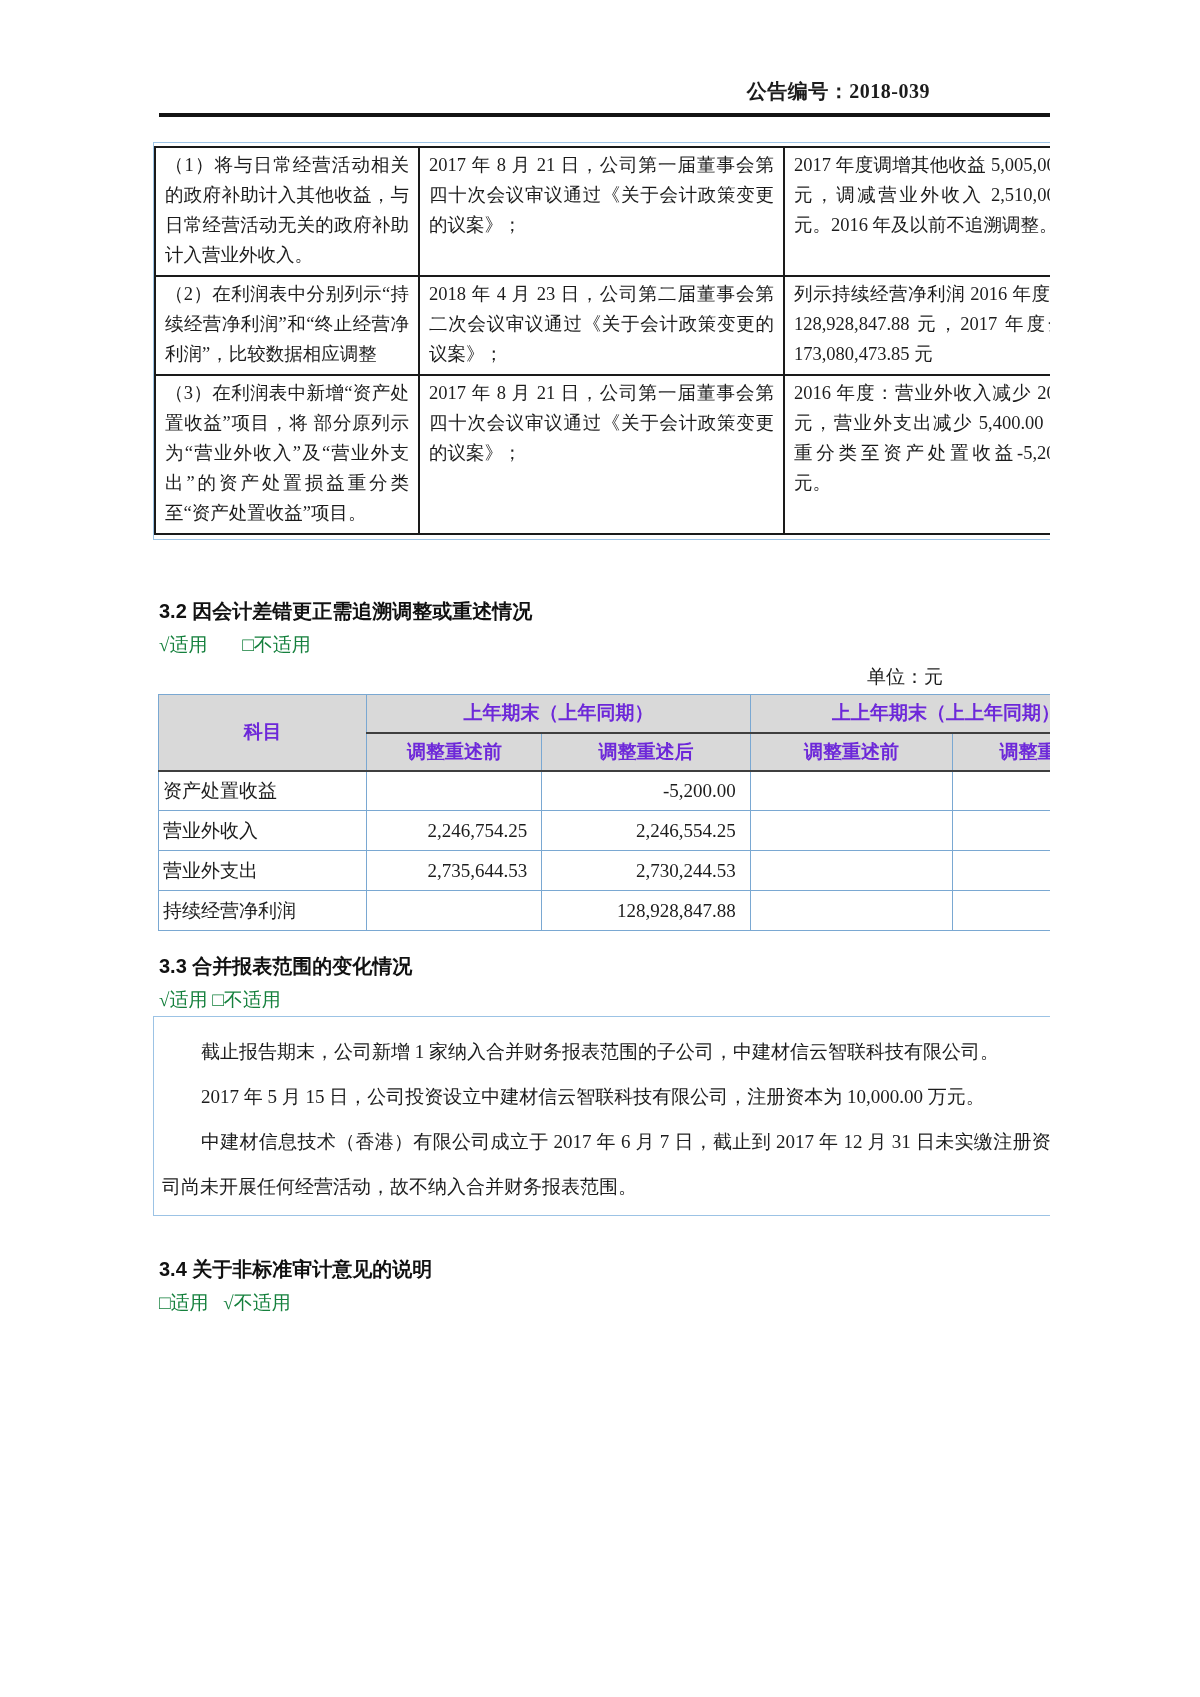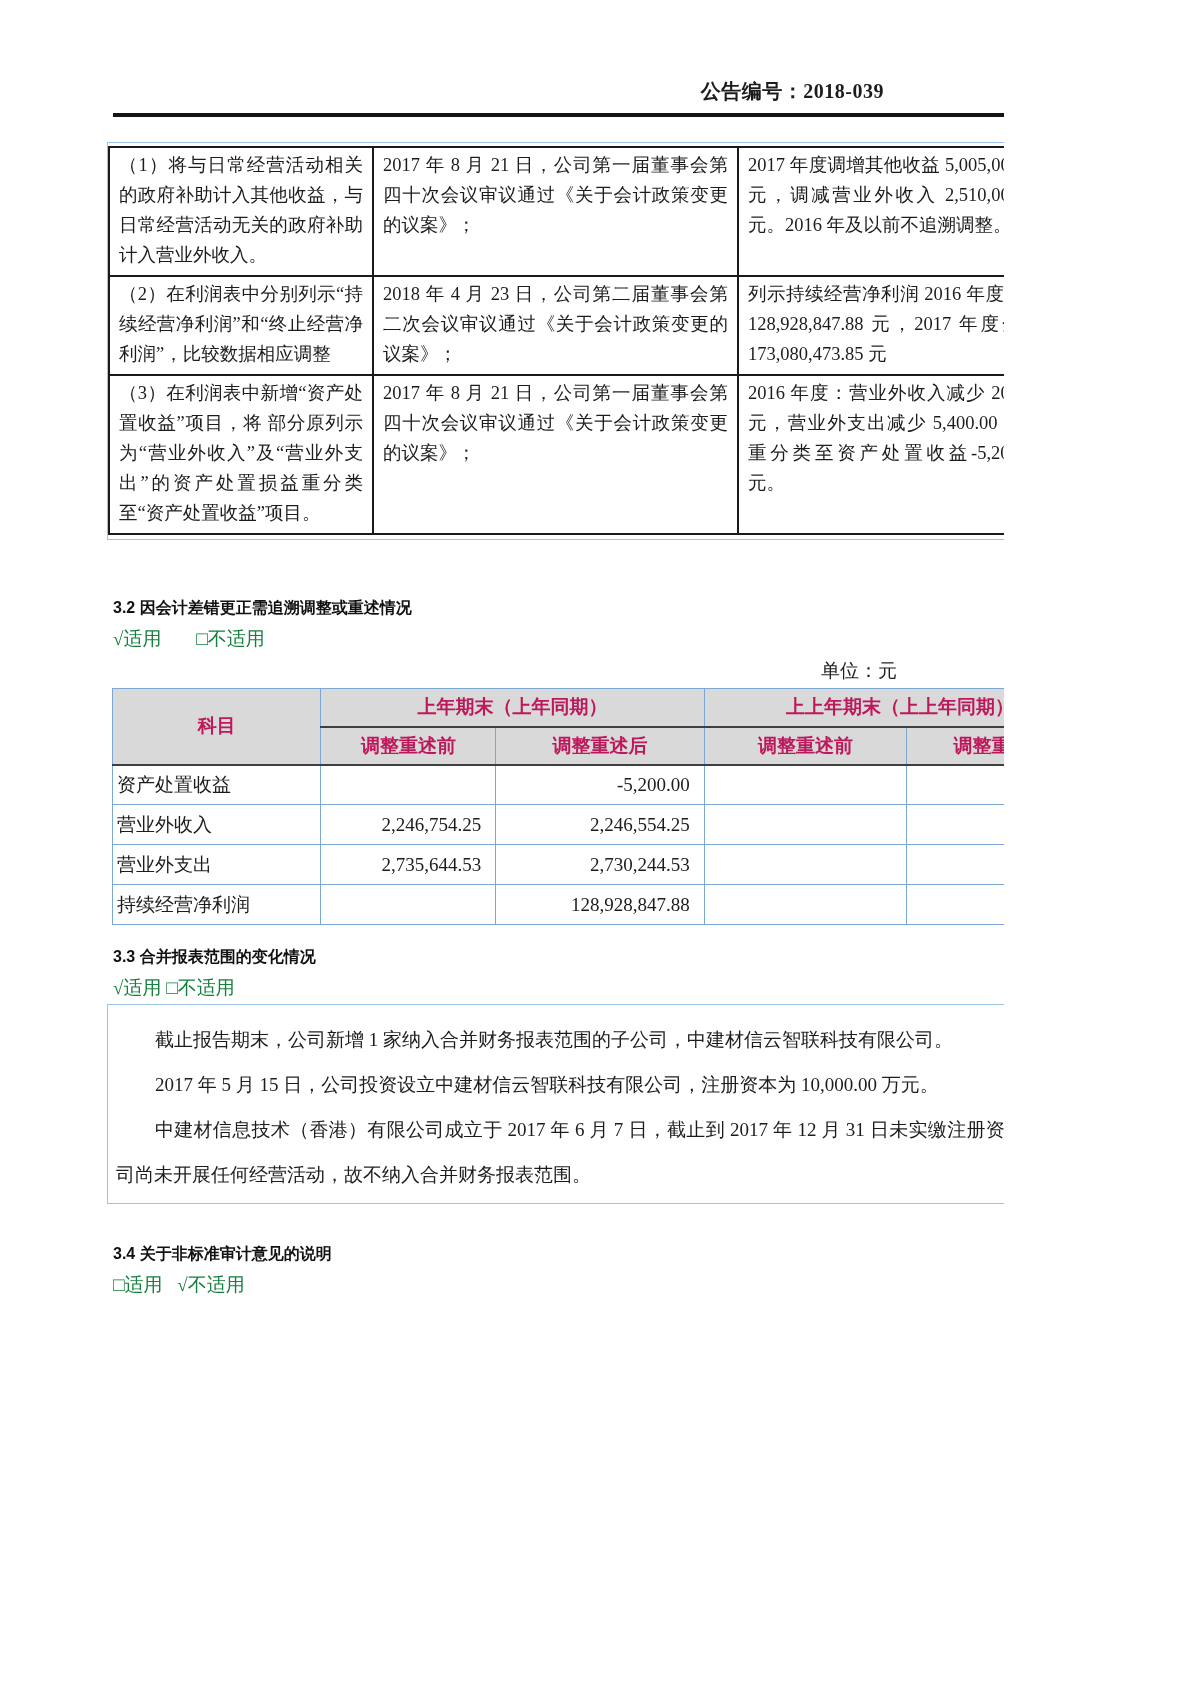--- a/index.html
+++ b/index.html
@@ -4,20 +4,21 @@
 <style>
   html, body { margin:0; padding:0; background:#ffffff; }
   .page {
     position:relative;
     width:1004px; height:1697px;
     background:#ffffff;
     overflow:hidden;
     box-sizing:border-box;
     color:#1c1c1c;
     font-family:"Liberation Serif","DejaVu Serif",serif;
+    margin-left:46px;
   }
   
   .header-line {
     padding:78px 120px 0 0;
     text-align:right;
     font-size:20px;
     font-weight:700;
     letter-spacing:0.5px;
   }
   .rule {
@@ -47,21 +48,21 @@
     border:2px solid #1a1a1a;
     vertical-align:top;
     padding:2px 9px 5px 9px;
     text-align:justify;
   }
   
   .sec-h {
     margin:58px 0 0 113px;
     font-family:"Liberation Sans","DejaVu Sans",sans-serif;
     font-weight:700;
-    font-size:16px;
+    font-size:20px;
     color:#111;
   }
   .sec-h.mt33 { margin-top:22px; }
   .sec-h.mt34 { margin-top:40px; }
   .applicability {
     margin:7px 0 0 113px;
     font-size:19px;
     color:#15803d;
   }
   .app-item { white-space:nowrap; }
@@ -91,21 +92,21 @@
     box-sizing:border-box;
   }
   table.restate thead tr { height:38px; }
   table.restate th {
     background:#d9d9d9;
     font-family:"Liberation Sans","DejaVu Sans",sans-serif;
     font-weight:700;
     font-size:19px;
     text-align:center;
     border-bottom:2px solid #3f3f3f;
-    color:#be185d;
+    color:#6d28d9;
   }
   table.restate tbody tr { height:40px; }
   table.restate td.subject { text-align:left; padding-left:4px; }
   table.restate td.num { text-align:right; padding-right:14px; }
   
   .frame2 {
     margin:3px 0 0 107px;
     width:986px;
     box-sizing:border-box;
     border:1px solid #9cc3e5;

